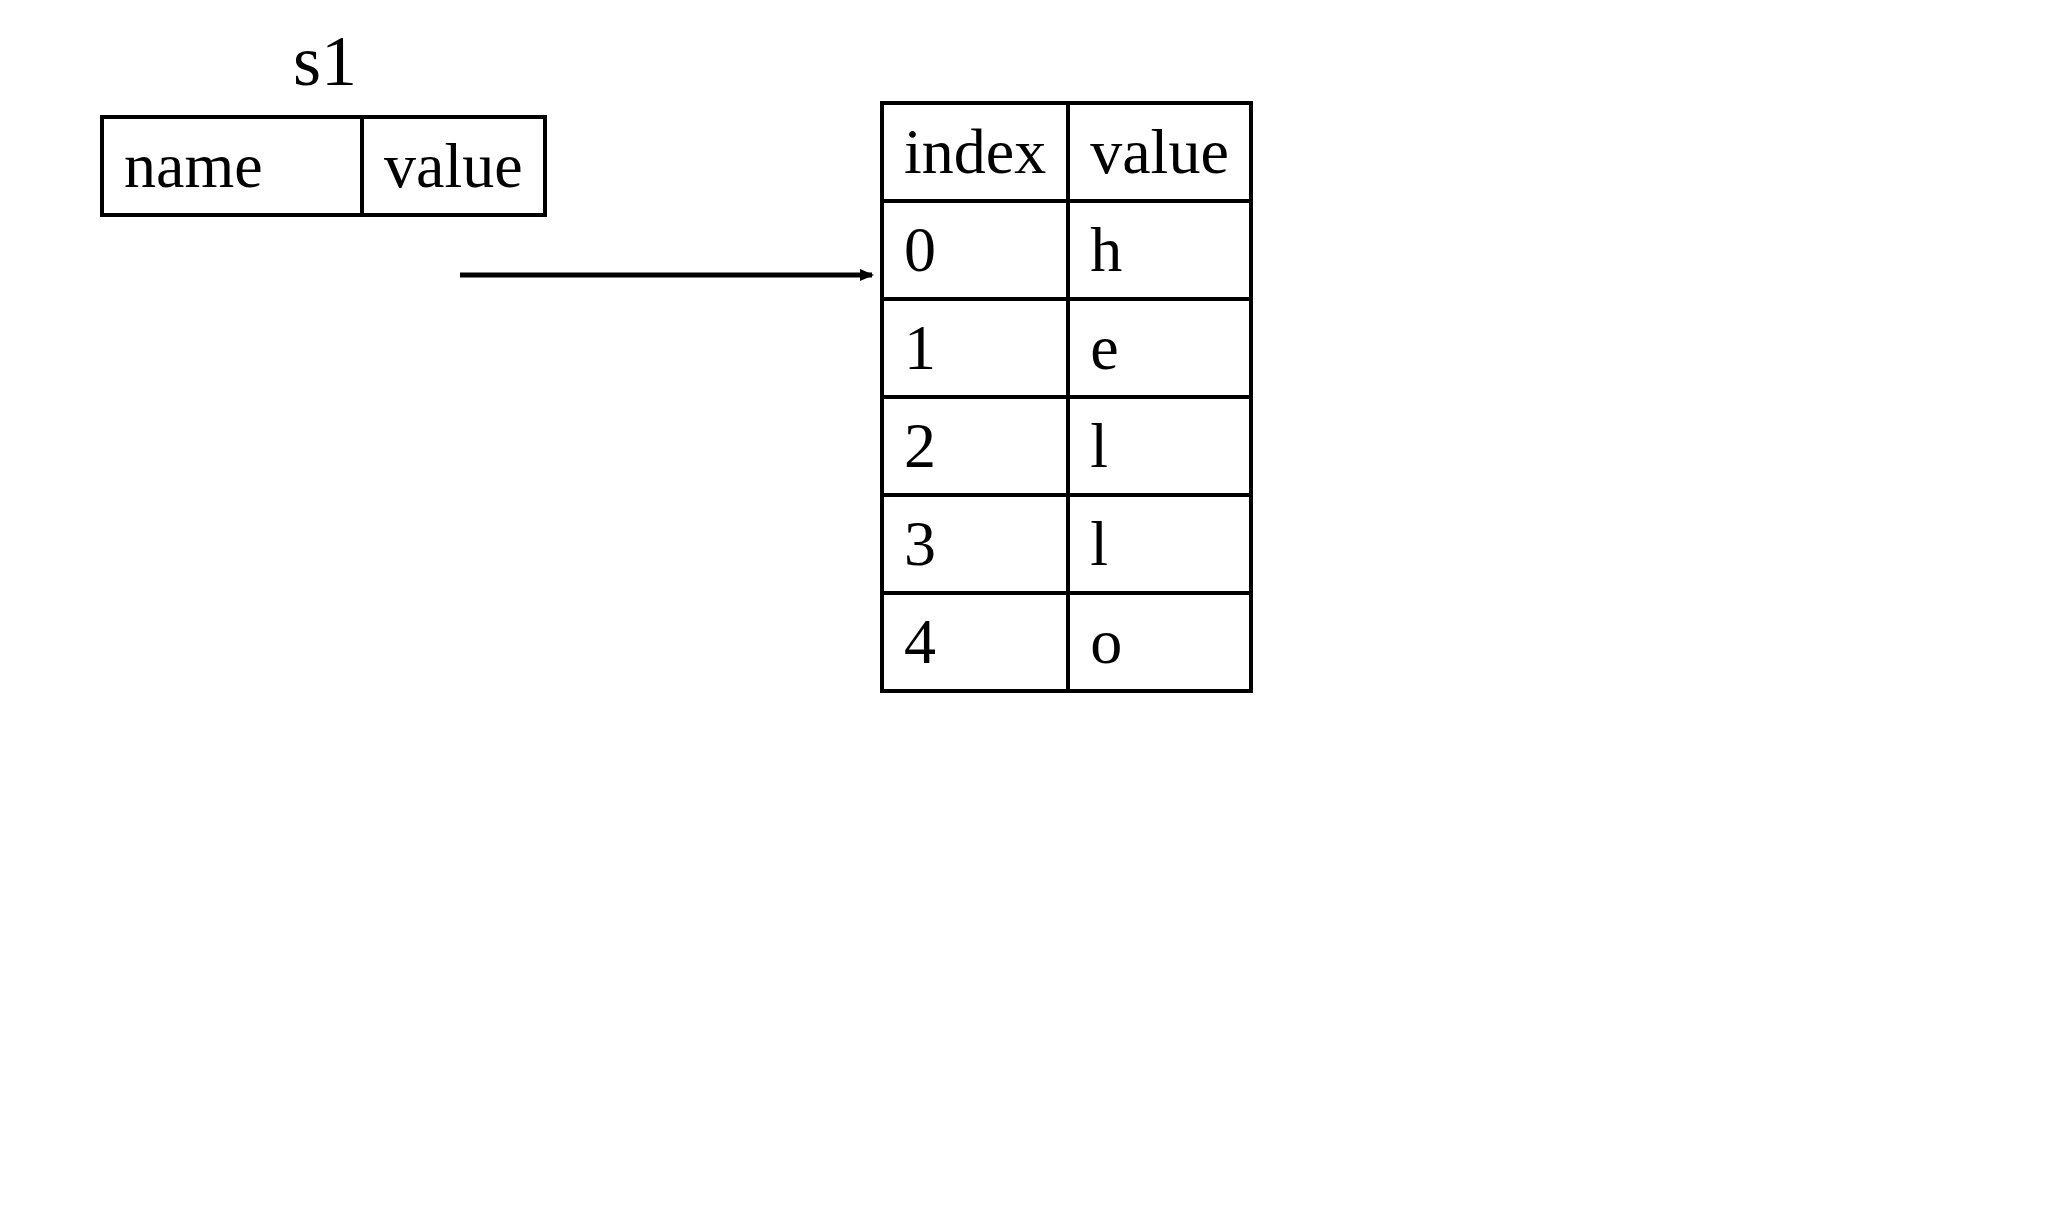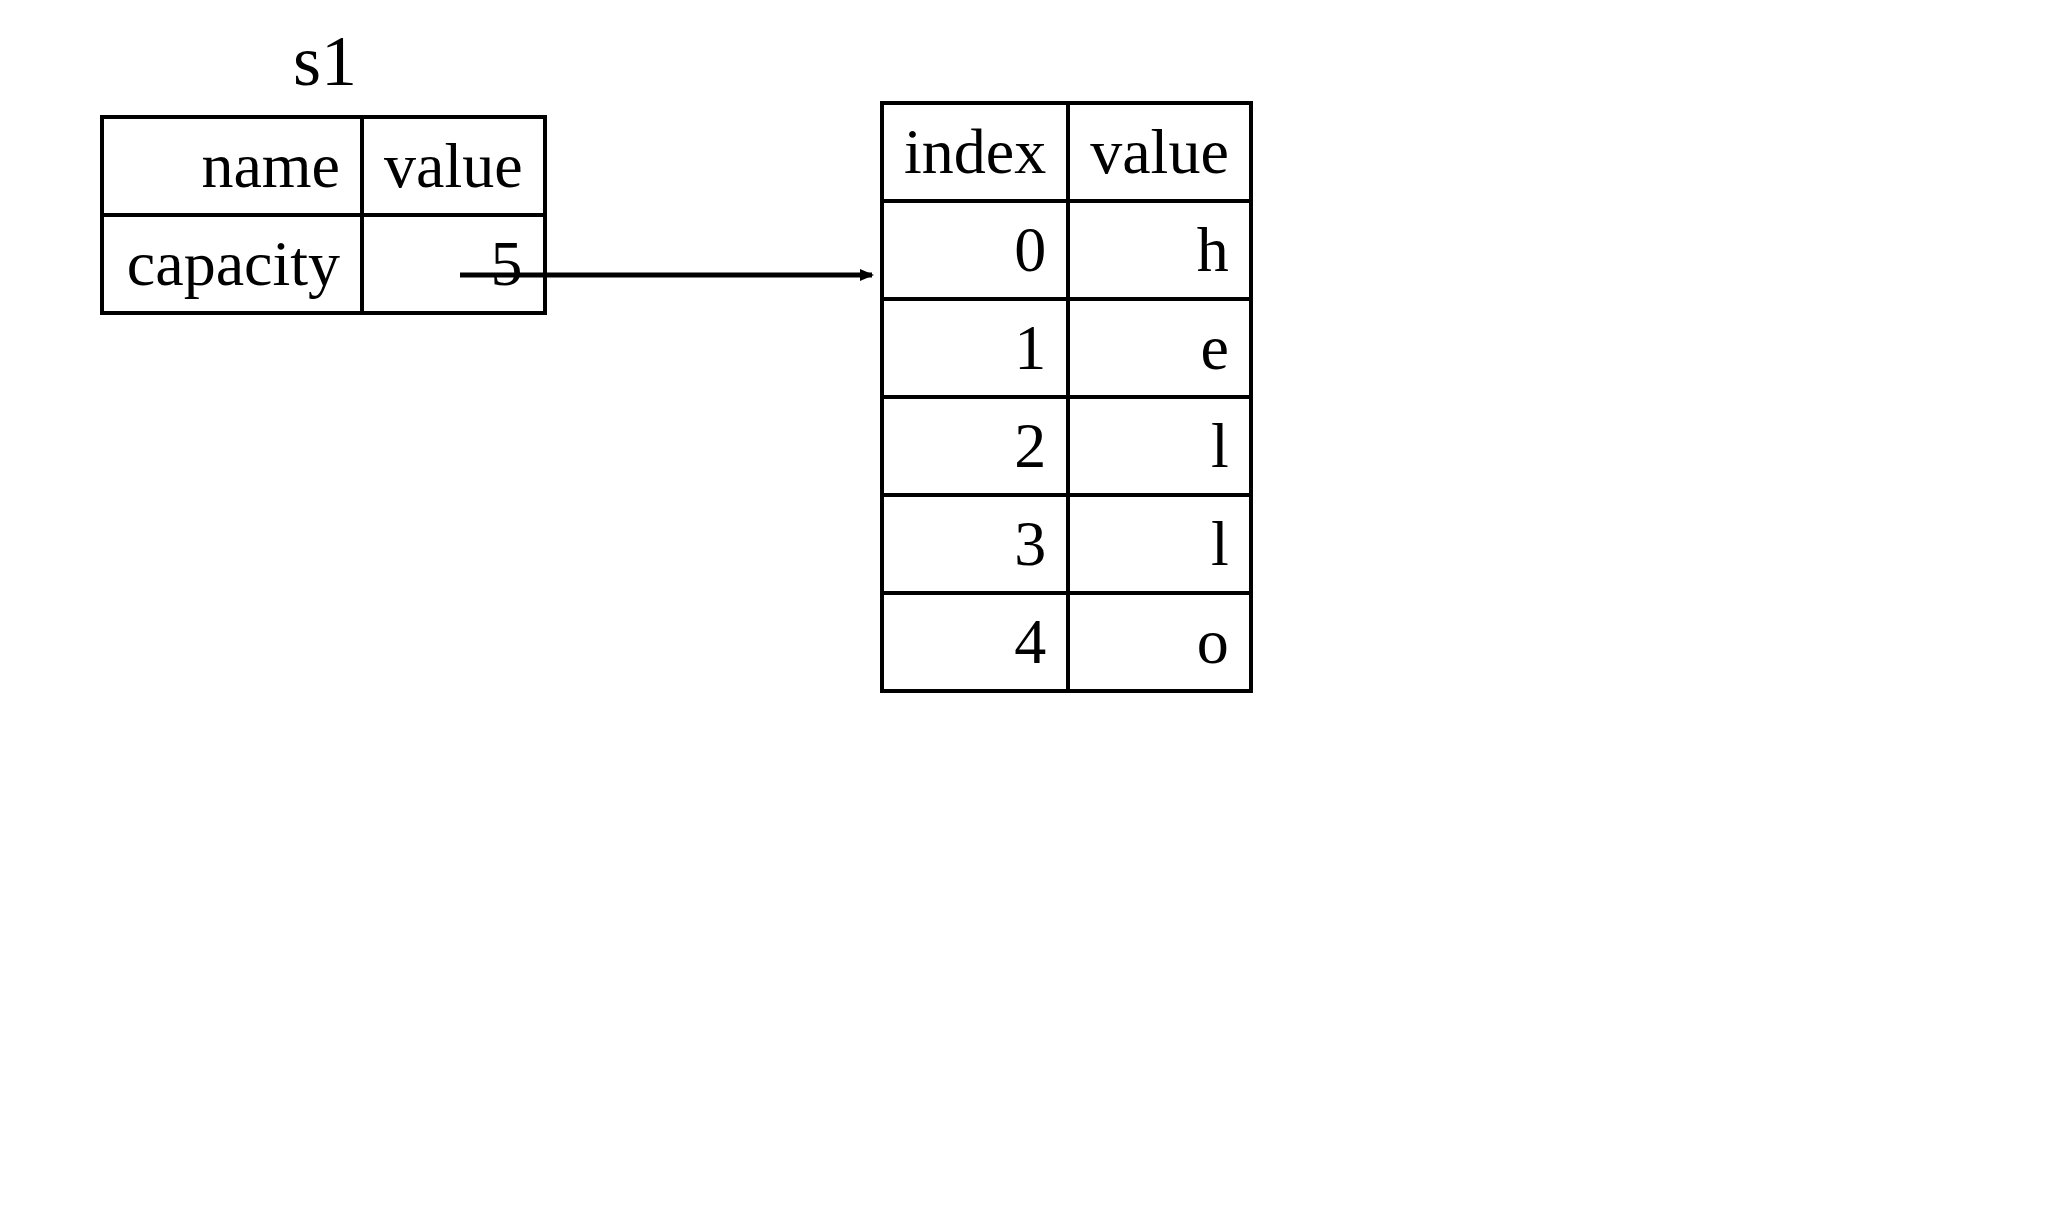--- a/index.html
+++ b/index.html
@@ -21,21 +21,21 @@
     text-align: center;
   }
   table.data-table {
     position: absolute;
     border-collapse: collapse;
     font-size: 64px;
   }
   table.data-table td, table.data-table th {
     border: 4px solid #000;
     padding: 10px 20px;
-    text-align: right;
+    text-align: left;
     font-weight: normal;
     height: 90px;
     box-sizing: border-box;
     vertical-align: middle;
   }
   .left-table th:nth-child(1), .left-table td:nth-child(1) { width: 260px; }
   .left-table th:nth-child(2), .left-table td:nth-child(2) { width: 170px; }
   .right-table th:nth-child(1), .right-table td:nth-child(1) { width: 180px; }
   .right-table th:nth-child(2), .right-table td:nth-child(2) { width: 180px; }
 
@@ -52,24 +52,20 @@
   <div class="title" style="left:100px; top:20px; width:450px;">s1</div>
 
   <table class="data-table left-table" style="left:100px; top:115px;">
     <thead>
       <tr>
         <th>name</th>
         <th>value</th>
       </tr>
     </thead>
     <tbody>
-      <tr>
-        <td>capacity</td>
-        <td>5</td>
-      </tr>
     </tbody>
   </table>
 
   <table class="data-table right-table" style="left:880px; top:101px;">
     <thead>
       <tr>
         <th>index</th>
         <th>value</th>
       </tr>
     </thead>

